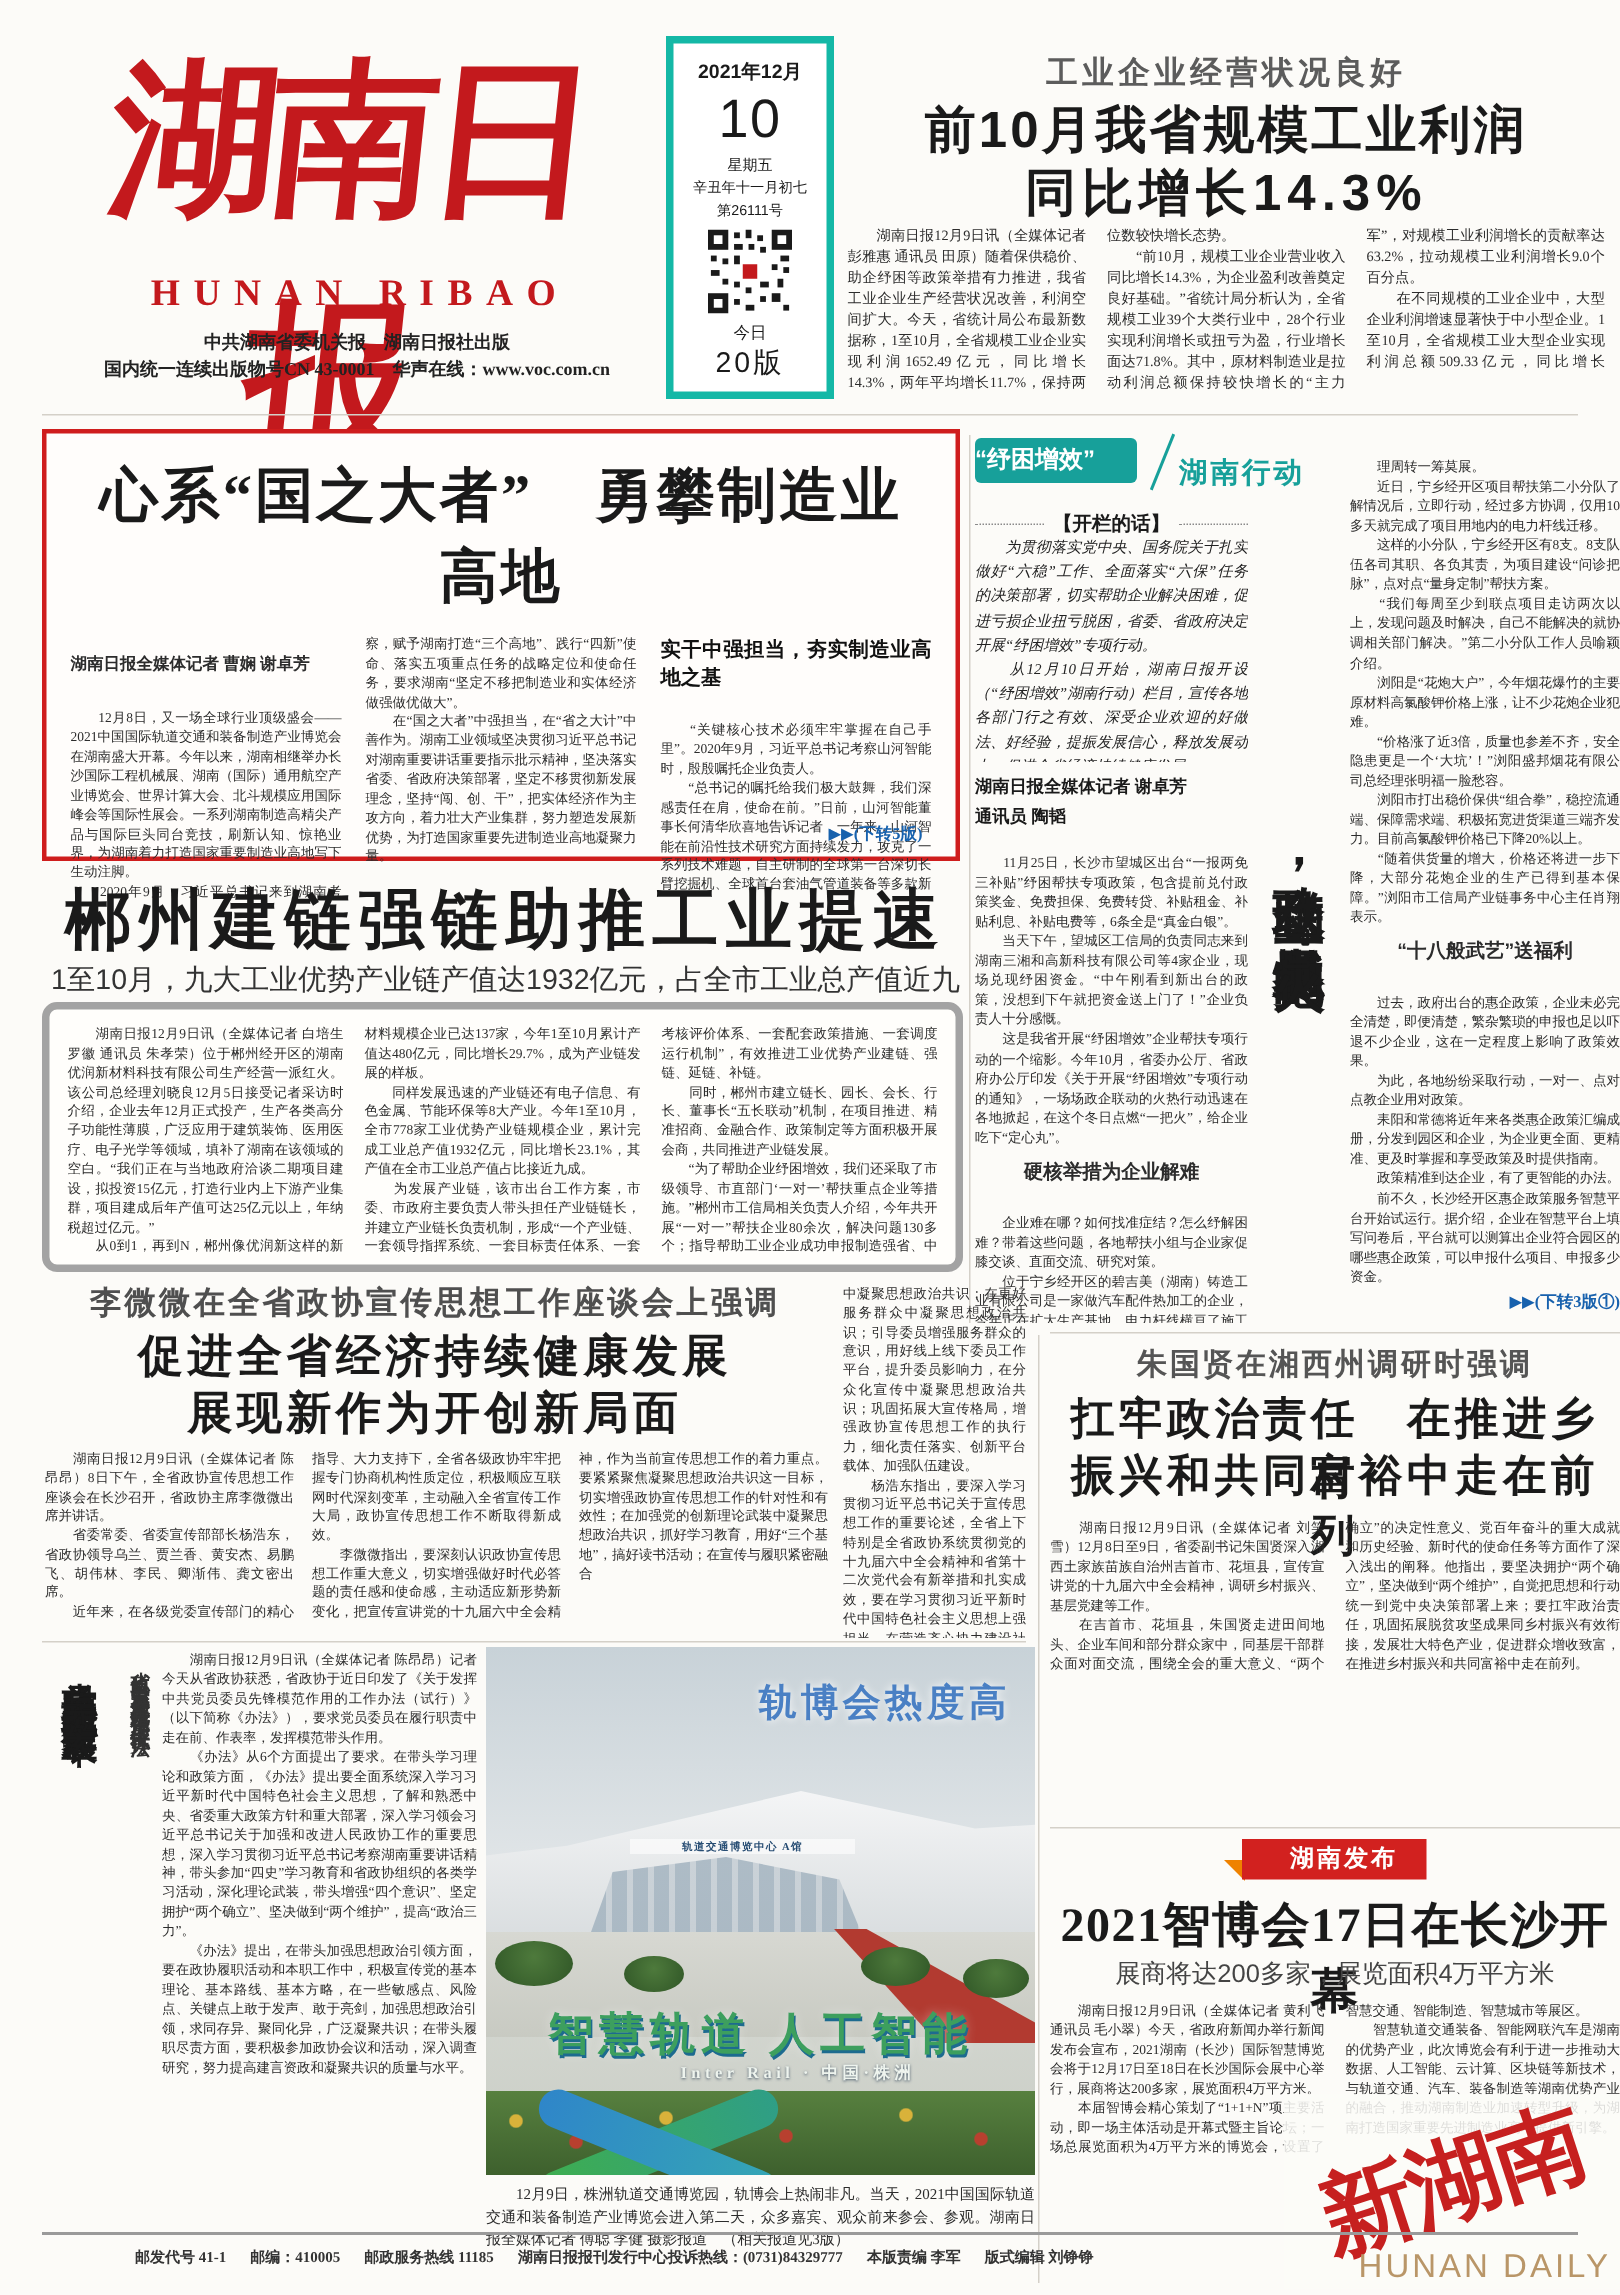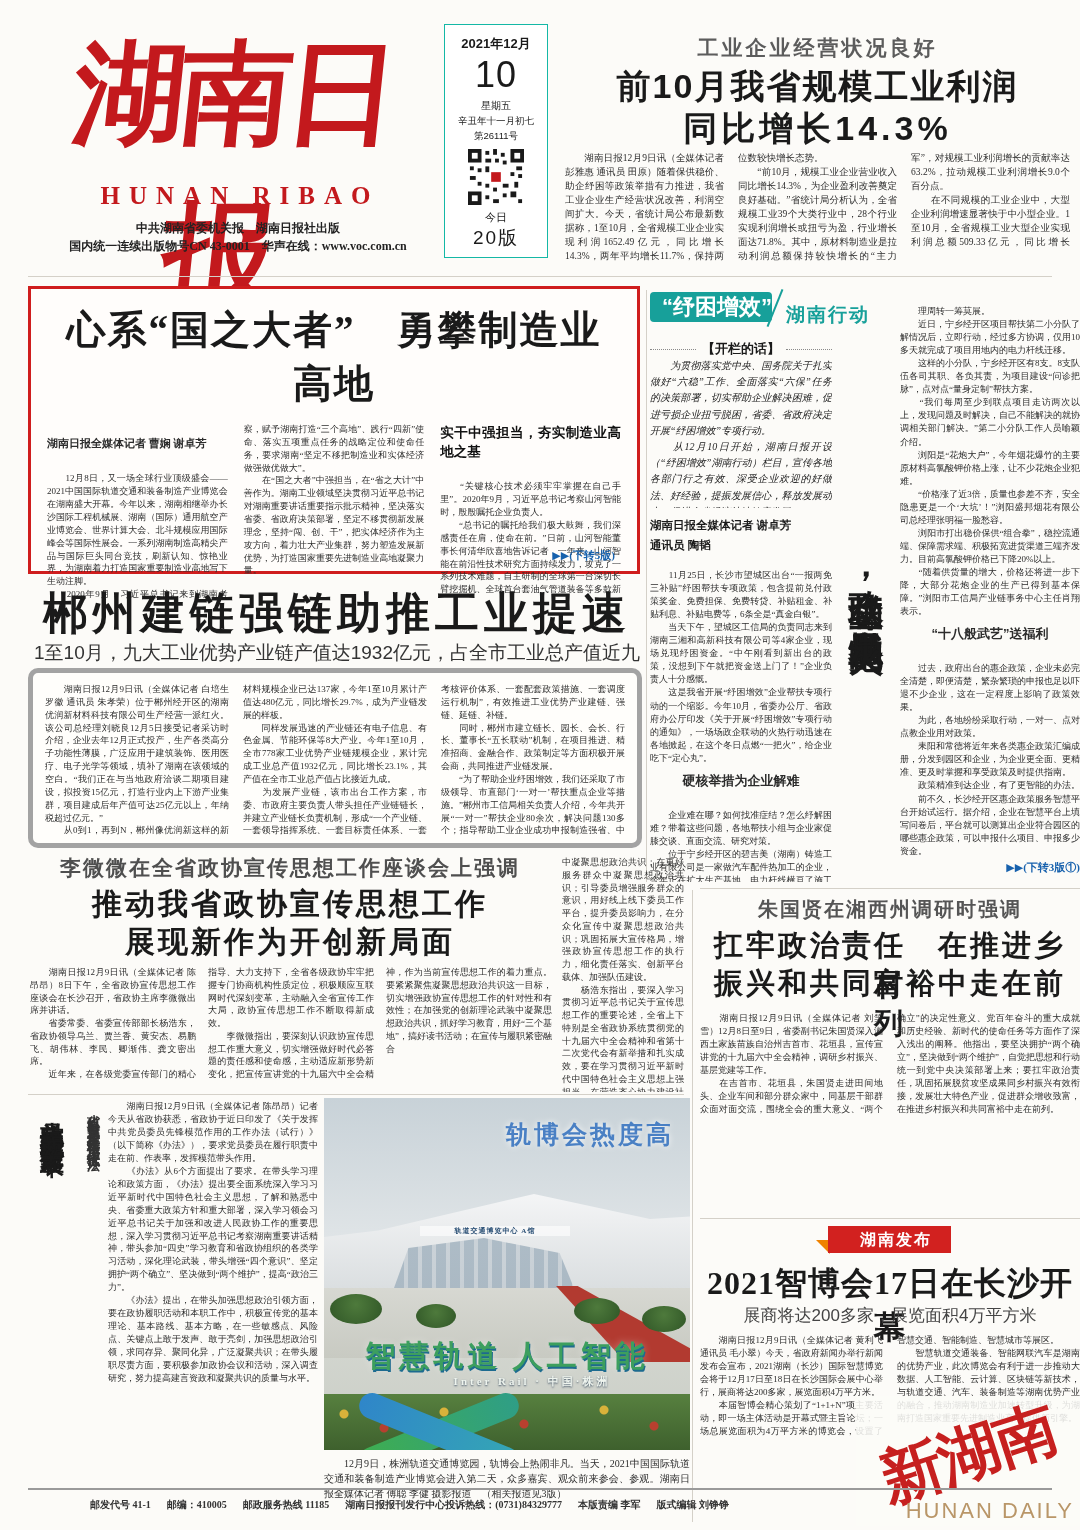--- a/index.html
+++ b/index.html
@@ -10,21 +10,21 @@
   .serif{font-family:"Liberation Serif","DejaVu Serif",serif;}
   .sans{font-family:"Liberation Sans","DejaVu Sans",sans-serif;}
   
   .mast-title{left:28px;top:14px;width:410px;height:168px;font-size:112px;line-height:160px;font-weight:bold;
               color:#c3191d;transform:skewX(-6deg);letter-spacing:-6px;text-align:center;}
   .mast-latin{left:90px;top:182px;width:300px;text-align:center;color:#c3191d;font-weight:bold;
               font-size:25px;letter-spacing:9px;}
   .publine1{left:28px;top:220px;width:420px;text-align:center;font-size:12px;font-weight:bold;color:#222;}
   .publine2{left:28px;top:238px;width:420px;text-align:center;font-size:12px;font-weight:bold;color:#222;}
   
-  .datebox{left:444px;top:24px;width:102px;height:232px;border:1px solid #14b8a6;background:#fff;
+  .datebox{left:444px;top:24px;width:102px;height:232px;border:5px solid #14b8a6;background:#fff;
            text-align:center;font-family:"Liberation Sans","DejaVu Sans",sans-serif;}
   .db-ym{font-size:13px;font-weight:bold;margin-top:10px;}
   .db-day{font-size:36px;line-height:40px;margin-top:2px;letter-spacing:1px;}
   .db-week{font-size:10px;margin-top:4px;}
   .db-lunar{font-size:9.5px;margin-top:2px;}
   .db-issue{font-size:9.5px;margin-top:2px;}
   .db-qr{margin:6px auto 0 auto;width:56px;height:56px;display:block;}
   .db-today{font-size:11px;margin-top:5px;}
   .db-pages{font-size:19px;letter-spacing:2px;}
   
@@ -44,22 +44,22 @@
             margin:8px 0 6px 0;color:#111;white-space:normal;}
   .turn{position:absolute;right:22px;bottom:8px;color:#1761ad;font-weight:bold;font-size:11px;}
   
   .cz-h{left:34px;top:584px;width:606px;text-align:center;font-size:44px;font-weight:bold;letter-spacing:5px;}
   .cz-deck{left:34px;top:640px;width:606px;text-align:center;font-size:19px;color:#333;
            font-family:"Liberation Sans","DejaVu Sans",sans-serif;}
   .cz-box{left:28px;top:668px;width:614px;height:180px;border:5px solid #a3a3a3;border-radius:10px;
           box-sizing:border-box;padding:10px 12px;background:#fffefb;}
   .cz-body{column-count:3;column-gap:14px;height:158px;font-size:9px;line-height:1.43;color:#2c2c2c;}
   
-  .sk-badge{left:650px;top:292px;width:122px;height:30px;background:#17a09a;border-radius:4px;color:#fff;
-            font-weight:bold;font-size:22px;text-align:right;line-height:30px;
+  .sk-badge{left:650px;top:292px;width:108px;height:30px;background:#17a09a;border-radius:4px;color:#fff;
+            font-weight:bold;font-size:16px;text-align:left;line-height:30px;
             font-family:"Liberation Sans","DejaVu Sans",sans-serif;}
   .sk-slash{left:774px;top:288px;width:2px;height:40px;background:#17a09a;transform:rotate(22deg);}
   .sk-series{left:786px;top:302px;font-size:19px;font-weight:bold;color:#17a09a;
              font-family:"Liberation Sans","DejaVu Sans",sans-serif;letter-spacing:2px;}
   .notehead{left:650px;top:340px;width:182px;display:flex;align-items:center;gap:6px;}
   .notehead .dot{flex:1;border-top:1px dotted #8a8a8a;height:0;}
   .notehead .nt{font-size:13px;font-weight:bold;white-space:nowrap;}
   .sk-note{left:650px;top:358px;width:182px;height:150px;font-style:italic;font-size:10px;line-height:1.62;color:#222;}
   .sk-byline{left:650px;top:516px;width:182px;font-weight:bold;font-size:11.5px;line-height:1.7;white-space:pre-line;
              font-family:"Liberation Sans","DejaVu Sans",sans-serif;}
@@ -276,21 +276,21 @@
     <h4 class="sk-sub">“十八般武艺”送福利</h4>
     <span>　　过去，政府出台的惠企政策，企业未必完全清楚，即便清楚，繁杂繁琐的申报也足以吓退不少企业，这在一定程度上影响了政策效果。
 　　为此，各地纷纷采取行动，一对一、点对点教企业用对政策。
 　　耒阳和常德将近年来各类惠企政策汇编成册，分发到园区和企业，为企业更全面、更精准、更及时掌握和享受政策及时提供指南。
 　　政策精准到达企业，有了更智能的办法。
 　　前不久，长沙经开区惠企政策服务智慧平台开始试运行。据介绍，企业在智慧平台上填写问卷后，平台就可以测算出企业符合园区的哪些惠企政策，可以申报什么项目、申报多少资金。</span>
   </div>
   <div class="abs sk-turn">▶▶(下转3版①)</div>
 
   <div class="abs lw-kicker">李微微在全省政协宣传思想工作座谈会上强调</div>
-  <div class="abs lw-h1">推动我省政协宣传思想工作</div>
+  <div class="abs lw-h1">促进全省经济持续健康发展</div>
   <div class="abs lw-h2">展现新作为开创新局面</div>
   <div class="abs lw-body txt">　　湖南日报12月9日讯（全媒体记者 陈昂昂）8日下午，全省政协宣传思想工作座谈会在长沙召开，省政协主席李微微出席并讲话。
 　　省委常委、省委宣传部部长杨浩东，省政协领导乌兰、贾兰香、黄安杰、易鹏飞、胡伟林、李民、卿渐伟、龚文密出席。
 　　近年来，在各级党委宣传部门的精心指导、大力支持下，全省各级政协牢牢把握专门协商机构性质定位，积极顺应互联网时代深刻变革，主动融入全省宣传工作大局，政协宣传思想工作不断取得新成效。
 　　李微微指出，要深刻认识政协宣传思想工作重大意义，切实增强做好时代必答题的责任感和使命感，主动适应新形势新变化，把宣传宣讲党的十九届六中全会精神，作为当前宣传思想工作的着力重点。要紧紧聚焦凝聚思想政治共识这一目标，切实增强政协宣传思想工作的针对性和有效性；在加强党的创新理论武装中凝聚思想政治共识，抓好学习教育，用好“三个基地”，搞好读书活动；在宣传与履职紧密融合</div>
   <div class="abs lw-side txt">中凝聚思想政治共识；在更好服务群众中凝聚思想政治共识；引导委员增强服务群众的意识，用好线上线下委员工作平台，提升委员影响力，在分众化宣传中凝聚思想政治共识；巩固拓展大宣传格局，增强政协宣传思想工作的执行力，细化责任落实、创新平台载体、加强队伍建设。
 　　杨浩东指出，要深入学习贯彻习近平总书记关于宣传思想工作的重要论述，全省上下特别是全省政协系统贯彻党的十九届六中全会精神和省第十二次党代会有新举措和扎实成效，要在学习贯彻习近平新时代中国特色社会主义思想上强担当，在营造齐心协力建设社会主义现代化新湖南浓厚氛围上作出更大贡献，在培育和践行社会主义核心价值观上做好示范，在推动文化强省建设上发挥更大作用。</div>
 
   <div class="abs rule" style="left:28px;top:1094px;width:656px;height:1px;"></div>
   <div class="abs rule" style="left:692px;top:890px;width:1px;height:632px;"></div>

